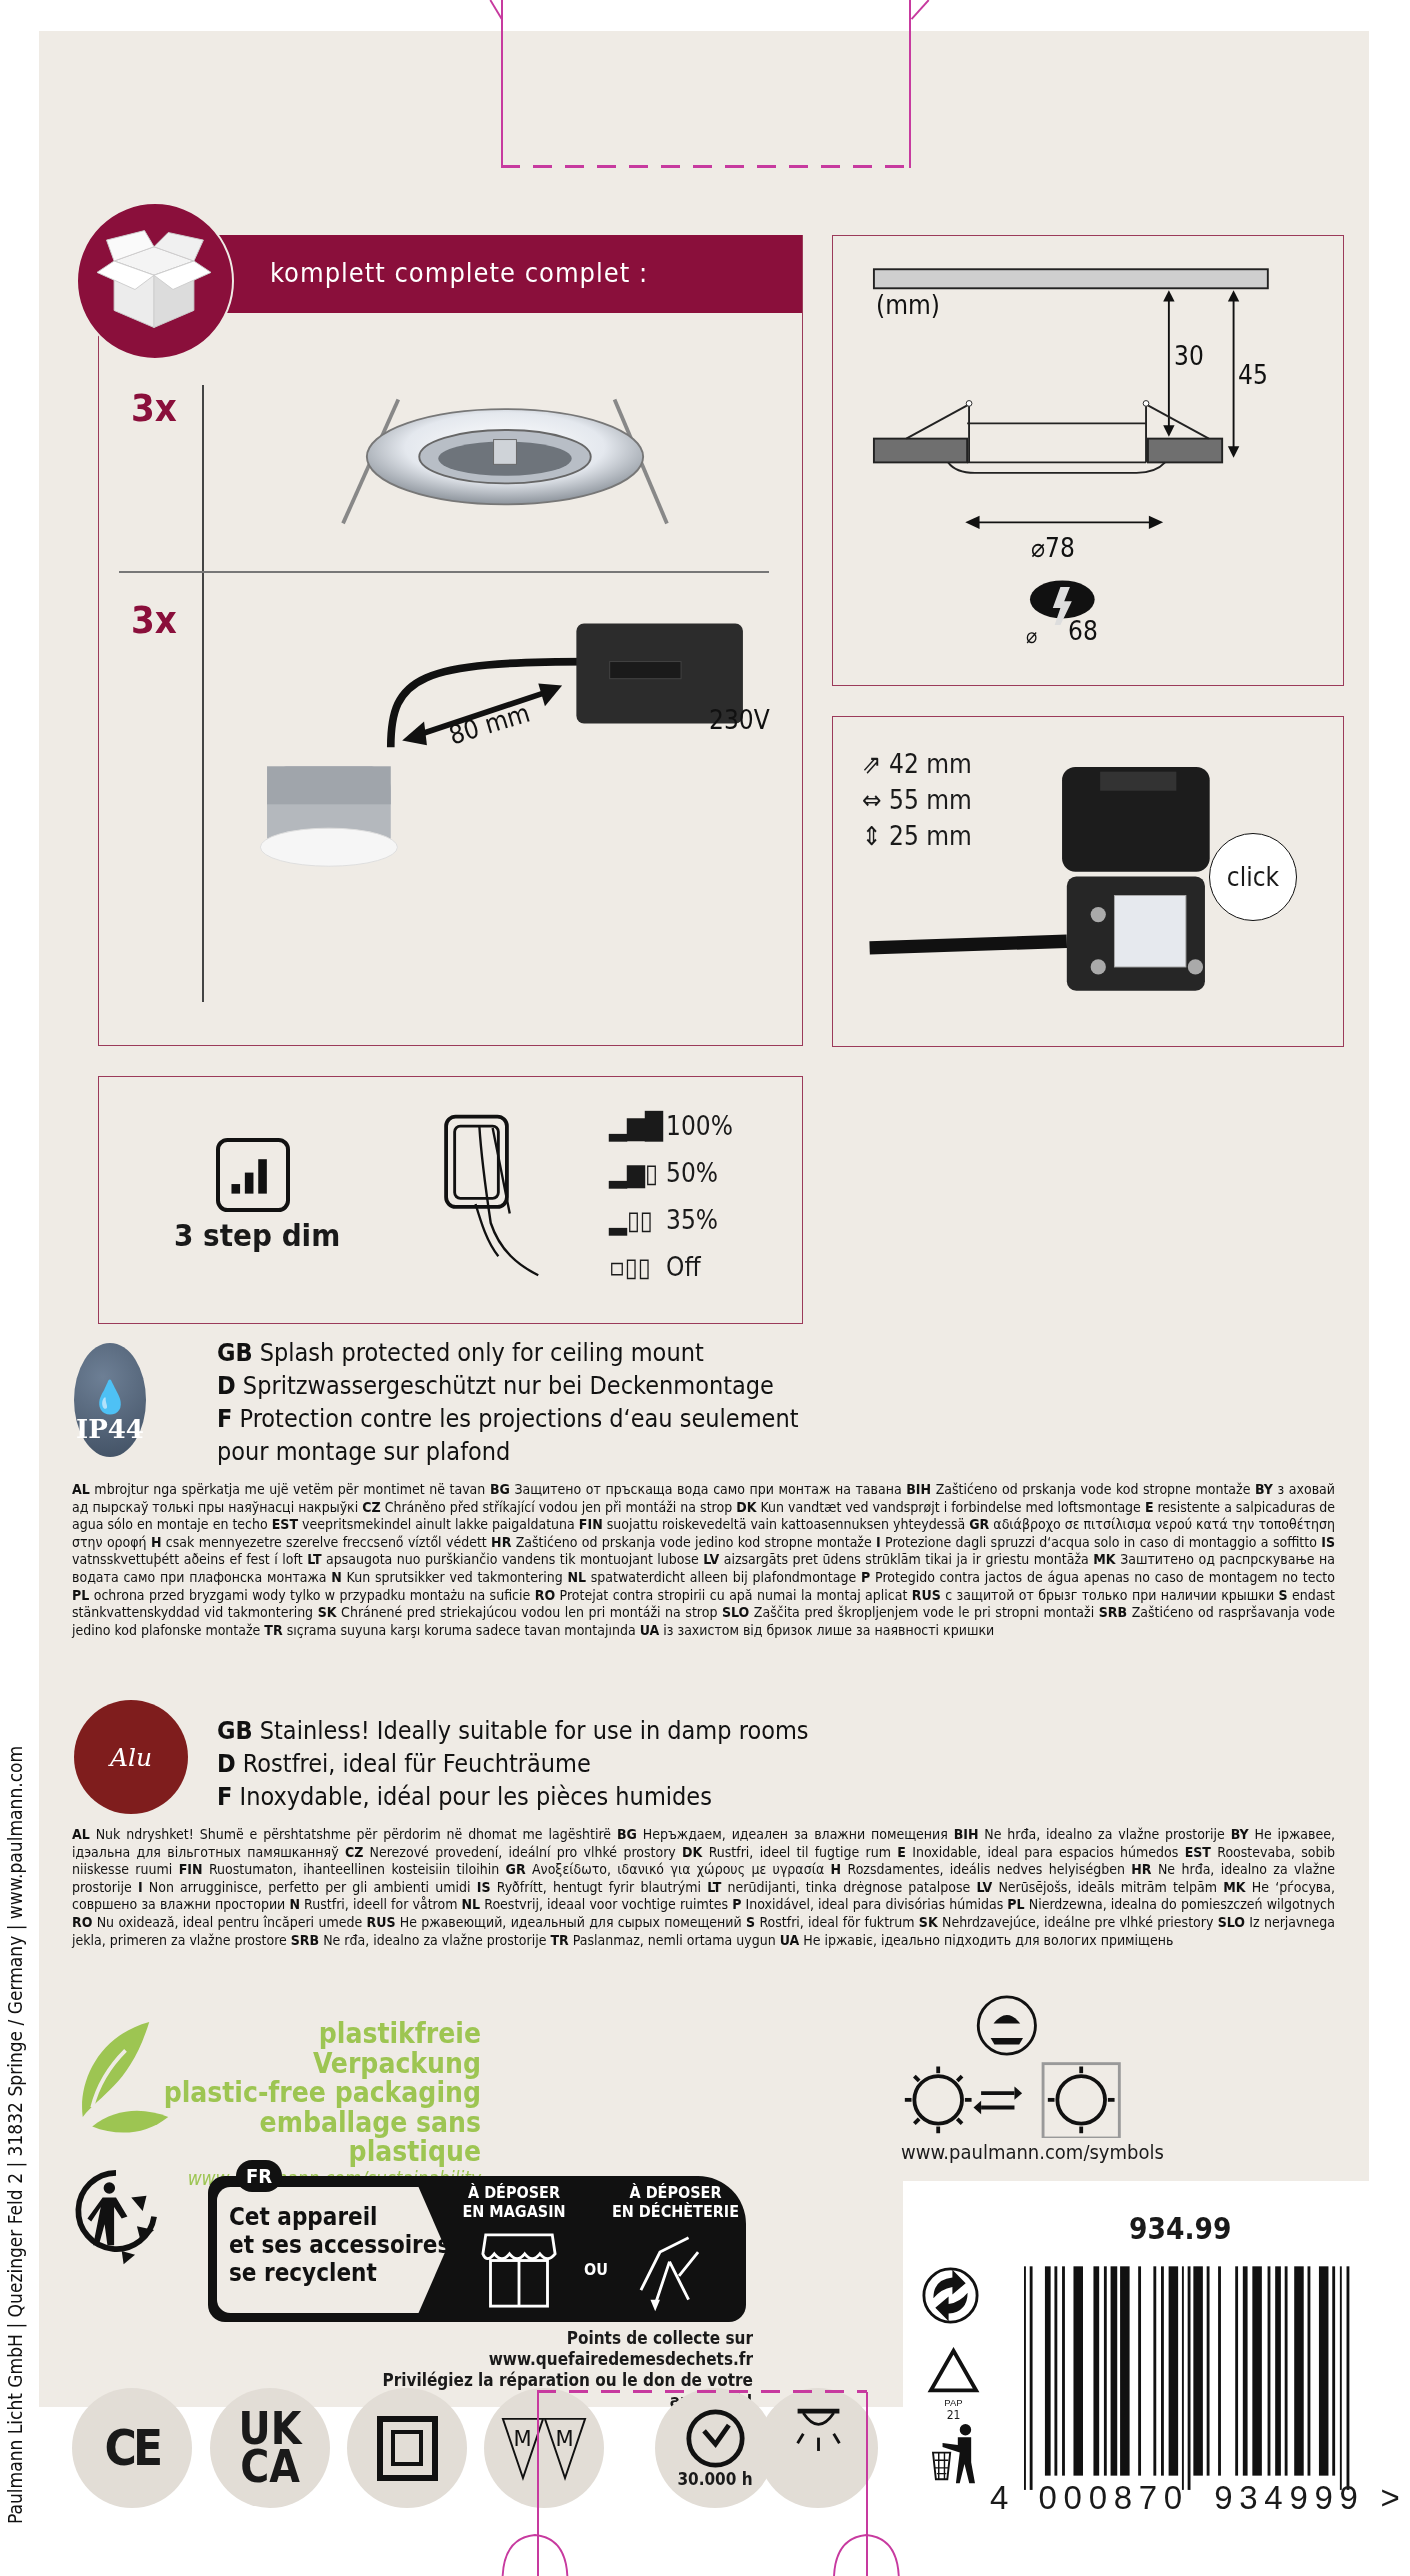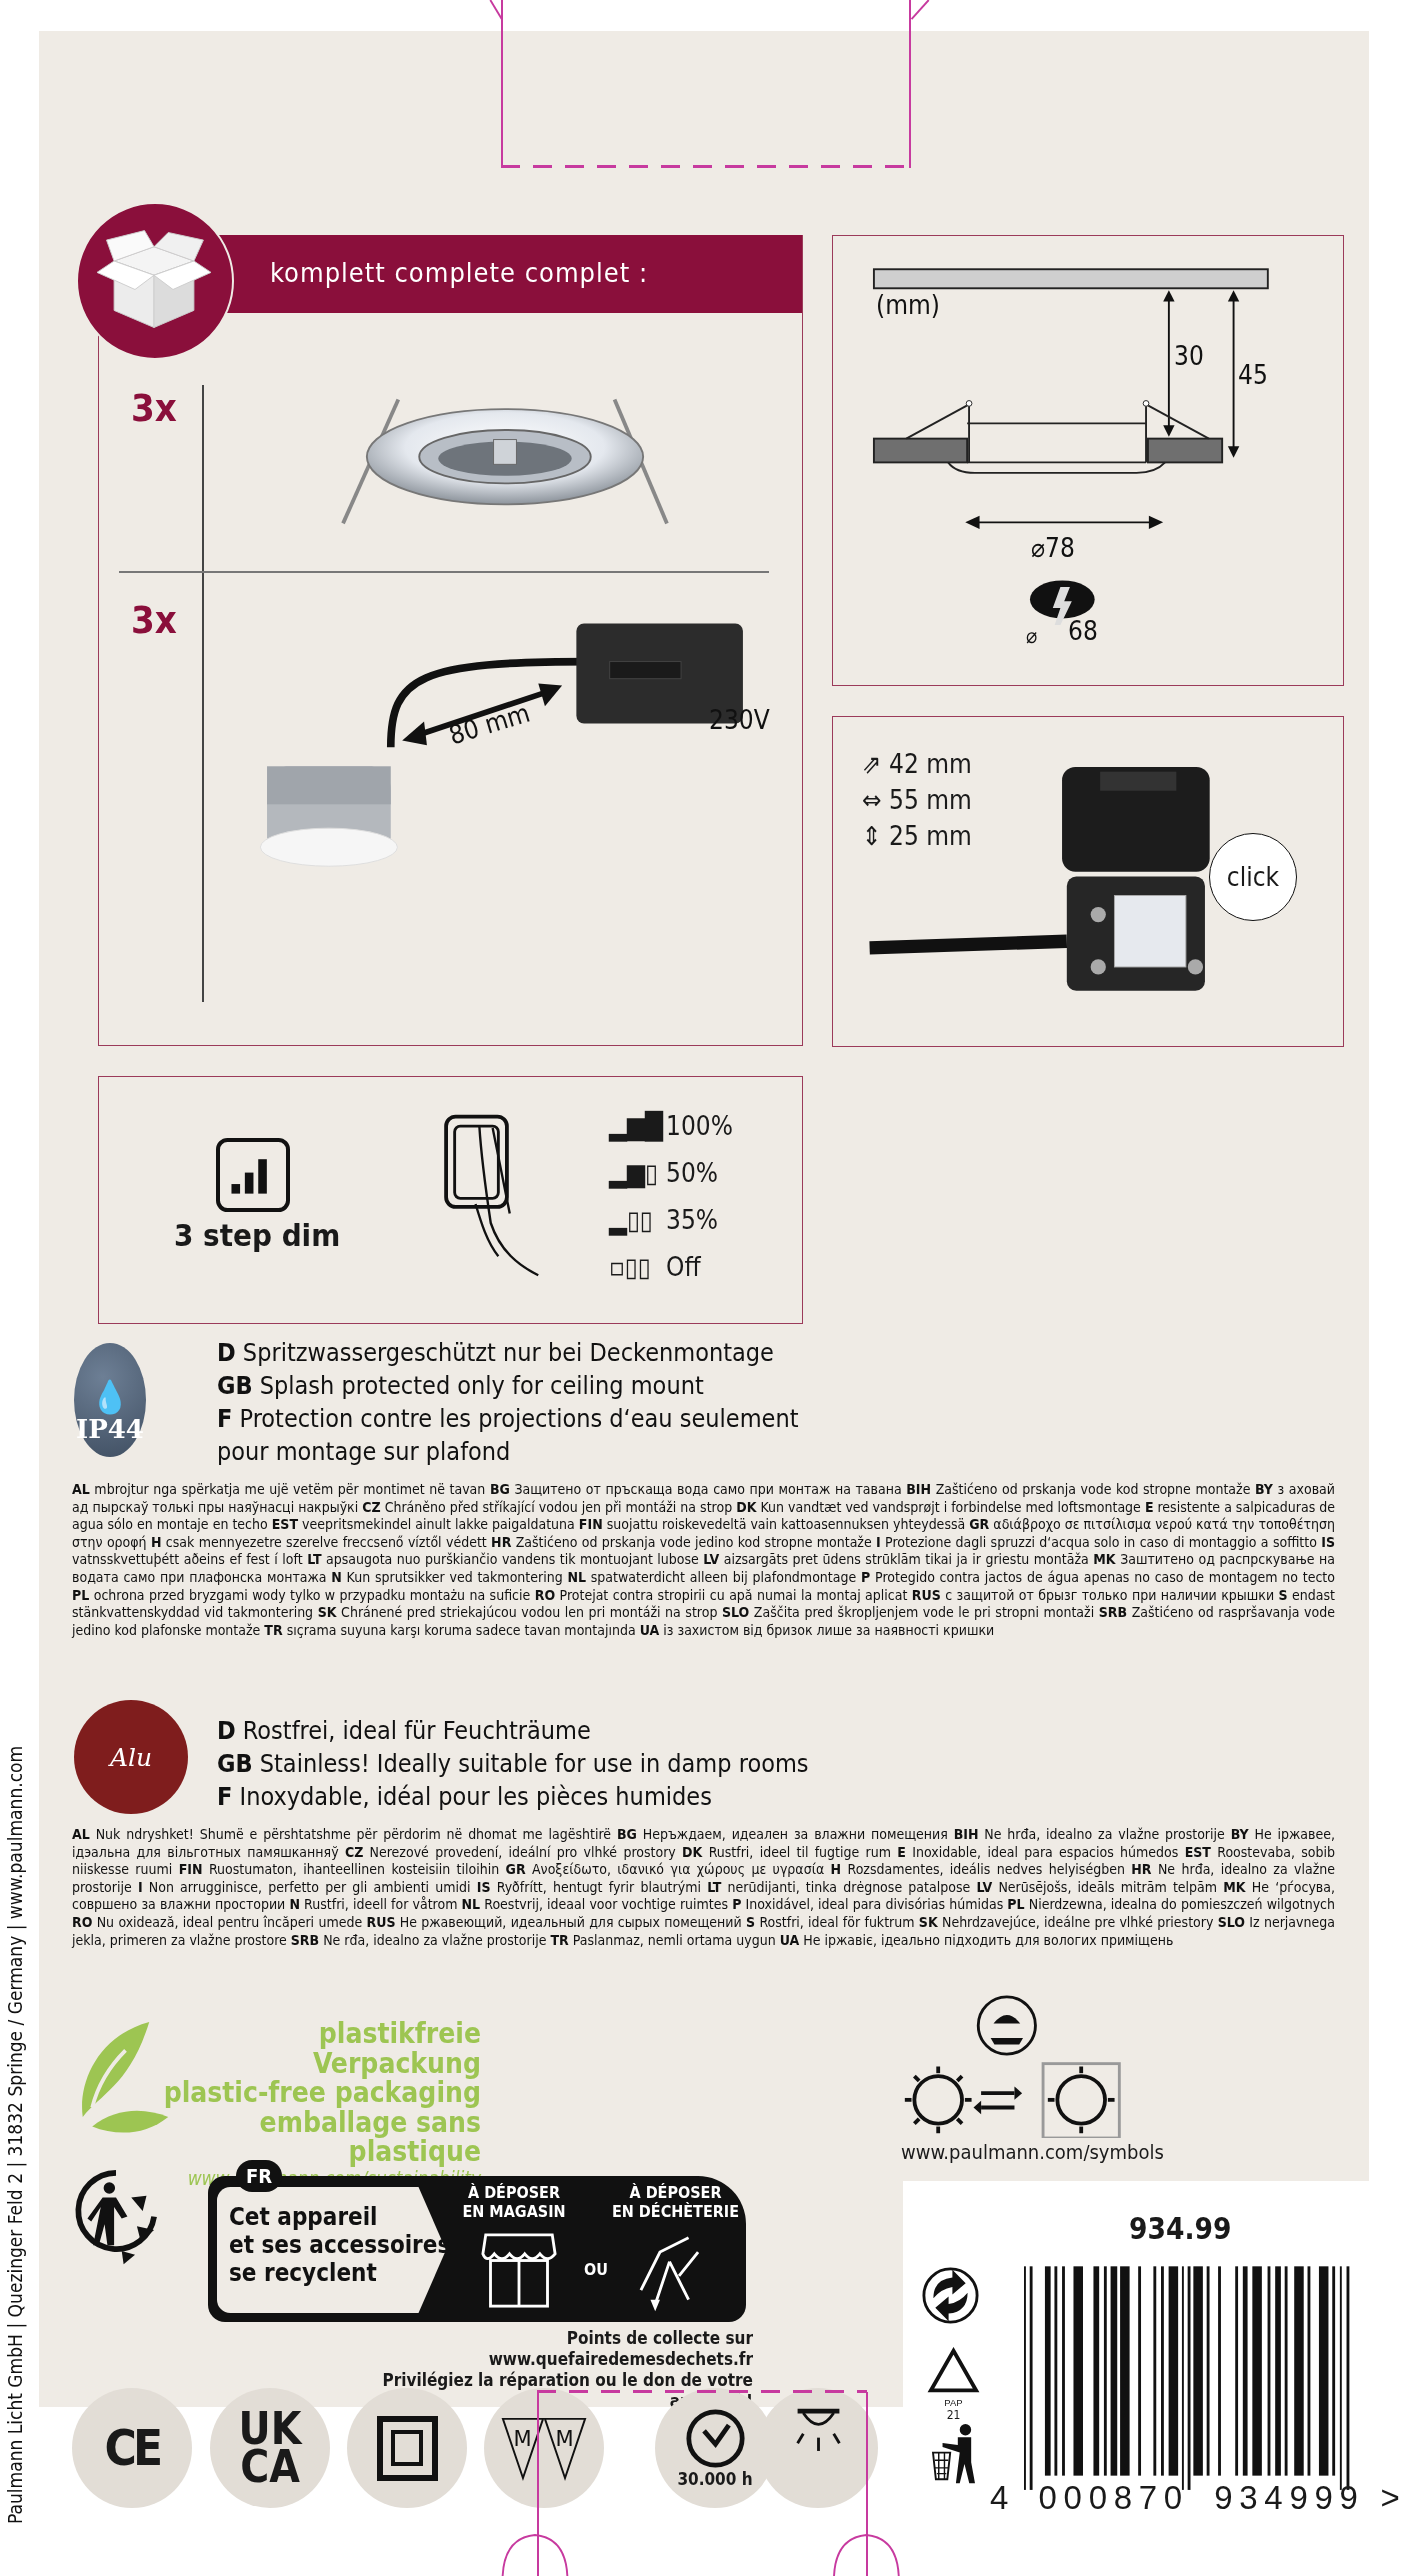--- a/index.html
+++ b/index.html
@@ -172,33 +172,33 @@
   <div><span style="display:inline-block;width:57px;">▂▯▯</span><span>35%</span></div>
   <div><span style="display:inline-block;width:57px;">▫▯▯</span><span>Off</span></div>
 </div>
 
 <div style="position:absolute; left:76px; top:1343px; width:69px; height:116px;"></div>
 <div style="position:absolute; left:74px; top:1343px; width:72px; height:114px; border-radius:50%; background:radial-gradient(circle at 40% 30%, #6d7f95, #3f4e61); display:flex; flex-direction:column; align-items:center; justify-content:flex-end; padding-bottom:13.3px;">
   <span style="color:#fff; font-size:32px; line-height:34px;">💧</span>
   <span style="color:#fff; font-size:26px; font-weight:bold; font-family:'DejaVu Serif', serif;">IP44</span>
 </div>
 <div style="position:absolute; left:217px; top:1336px;">
+  <div class="lang-line"><b>GB</b> <span>Splash protected only for ceiling mount</span></div>
   <div class="lang-line"><b>D</b> <span>Spritzwassergeschützt nur bei Deckenmontage</span></div>
-  <div class="lang-line"><b>GB</b> <span>Splash protected only for ceiling mount</span></div>
   <div class="lang-line"><b>F</b> <span>Protection contre les projections d‘eau seulement</span></div>
   <div class="lang-line"><span>pour montage sur plafond</span></div>
 </div>
 <div class="small" style="position:absolute; left:72px; top:1481px; width:1263px;"><b>AL</b> mbrojtur nga spërkatja me ujë vetëm për montimet në tavan <b>BG</b> Защитено от пръскаща вода само при монтаж на тавана <b>BIH</b> Zaštićeno od prskanja vode kod stropne montaže <b>BY</b> з аховай ад пырскаў толькі пры наяўнасці накрыўкі <b>CZ</b> Chráněno před stříkající vodou jen při montáži na strop <b>DK</b> Kun vandtæt ved vandsprøjt i forbindelse med loftsmontage <b>E</b> resistente a salpicaduras de agua sólo en montaje en techo <b>EST</b> veepritsmekindel ainult lakke paigaldatuna <b>FIN</b> suojattu roiskevedeltä vain kattoasennuksen yhteydessä <b>GR</b> αδιάβροχο σε πιτσίλισμα νερού κατά την τοποθέτηση στην οροφή <b>H</b> csak mennyezetre szerelve freccsenő víztől védett <b>HR</b> Zaštićeno od prskanja vode jedino kod stropne montaže <b>I</b> Protezione dagli spruzzi d‘acqua solo in caso di montaggio a soffitto <b>IS</b> vatnsskvettuþétt aðeins ef fest í loft <b>LT</b> apsaugota nuo purškiančio vandens tik montuojant lubose <b>LV</b> aizsargāts pret ūdens strūklām tikai ja ir griestu montāža <b>MK</b> Заштитено од распрскување на водата само при плафонска монтажа <b>N</b> Kun sprutsikker ved takmontering <b>NL</b> spatwaterdicht alleen bij plafondmontage <b>P</b> Protegido contra jactos de água apenas no caso de montagem no tecto <b>PL</b> ochrona przed bryzgami wody tylko w przypadku montażu na suficie <b>RO</b> Protejat contra stropirii cu apă numai la montaj aplicat <b>RUS</b> с защитой от брызг только при наличии крышки <b>S</b> endast stänkvattenskyddad vid takmontering <b>SK</b> Chránené pred striekajúcou vodou len pri montáži na strop <b>SLO</b> Zaščita pred škropljenjem vode le pri stropni montaži <b>SRB</b> Zaštićeno od raspršavanja vode jedino kod plafonske montaže <b>TR</b> sıçrama suyuna karşı koruma sadece tavan montajında <b>UA</b> із захистом від бризок лише за наявності кришки</div>
 
 <div style="position:absolute; left:74px; top:1700px; width:114px; height:114px; border-radius:50%; background:#7f1d1d; display:flex; align-items:center; justify-content:center;">
   <span style="color:#fff; font-size:25px; font-style:italic; font-family:'DejaVu Serif', serif;">Alu</span>
 </div>
 <div style="position:absolute; left:217px; top:1714px;">
+  <div class="lang-line"><b>GB</b> <span>Stainless! Ideally suitable for use in damp rooms</span></div>
   <div class="lang-line"><b>D</b> <span>Rostfrei, ideal für Feuchträume</span></div>
-  <div class="lang-line"><b>GB</b> <span>Stainless! Ideally suitable for use in damp rooms</span></div>
   <div class="lang-line"><b>F</b> <span>Inoxydable, idéal pour les pièces humides</span></div>
 </div>
 <div class="small" style="position:absolute; left:72px; top:1826px; width:1263px;"><b>AL</b> Nuk ndryshket! Shumë e përshtatshme për përdorim në dhomat me lagështirë <b>BG</b> Неръждаем, идеален за влажни помещения <b>BIH</b> Ne hrđa, idealno za vlažne prostorije <b>BY</b> Не іржавее, ідэальна для вільготных памяшканняў <b>CZ</b> Nerezové provedení, ideální pro vlhké prostory <b>DK</b> Rustfri, ideel til fugtige rum <b>E</b> Inoxidable, ideal para espacios húmedos <b>EST</b> Roostevaba, sobib niiskesse ruumi <b>FIN</b> Ruostumaton, ihanteellinen kosteisiin tiloihin <b>GR</b> Ανοξείδωτο, ιδανικό για χώρους με υγρασία <b>H</b> Rozsdamentes, ideális nedves helyiségben <b>HR</b> Ne hrđa, idealno za vlažne prostorije <b>I</b> Non arrugginisce, perfetto per gli ambienti umidi <b>IS</b> Ryðfrítt, hentugt fyrir blautrými <b>LT</b> nerūdijanti, tinka drėgnose patalpose <b>LV</b> Nerūsējošs, ideāls mitrām telpām <b>MK</b> Не ‘рѓосува, совршено за влажни простории <b>N</b> Rustfri, ideell for våtrom <b>NL</b> Roestvrij, ideaal voor vochtige ruimtes <b>P</b> Inoxidável, ideal para divisórias húmidas <b>PL</b> Nierdzewna, idealna do pomieszczeń wilgotnych <b>RO</b> Nu oxidează, ideal pentru încăperi umede <b>RUS</b> Не ржавеющий, идеальный для сырых помещений <b>S</b> Rostfri, ideal för fuktrum <b>SK</b> Nehrdzavejúce, ideálne pre vlhké priestory <b>SLO</b> Iz nerjavnega jekla, primeren za vlažne prostore <b>SRB</b> Ne rđa, idealno za vlažne prostorije <b>TR</b> Paslanmaz, nemli ortama uygun <b>UA</b> Не іржавіє, ідеально підходить для вологих приміщень</div>
 
 <svg style="position:absolute; left:78px; top:2017px;" width="95" height="119" viewBox="0 0 100 125">
   <path d="M75 5 C 20 20 0 70 5 105 C 25 80 55 70 75 5 Z" fill="#9dc552"></path>
   <path d="M15 115 C 40 95 70 95 95 105 C 70 125 40 125 15 115 Z" fill="#9dc552"></path>
   <path d="M50 35 C 30 55 20 75 15 95" stroke="#efebe5" stroke-width="4" fill="none"></path>
 </svg>
 <div style="position:absolute; left:157px; top:2019px; text-align:right; width:324px;">

